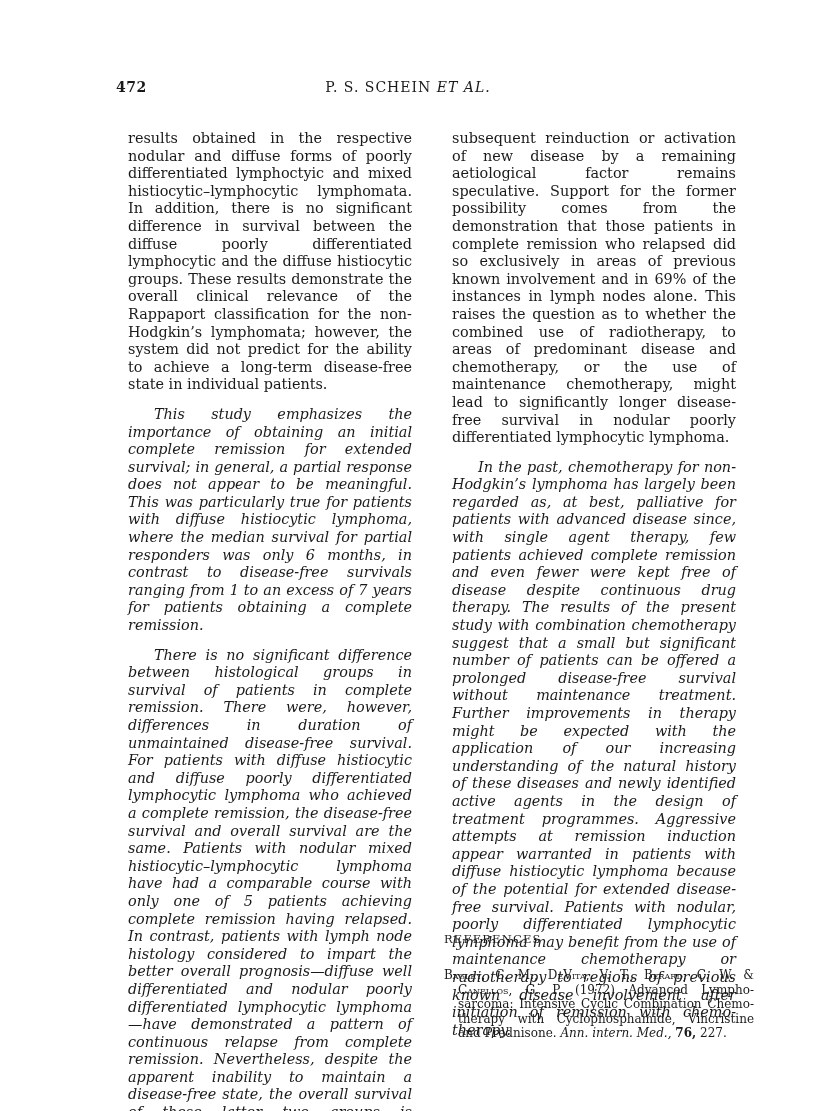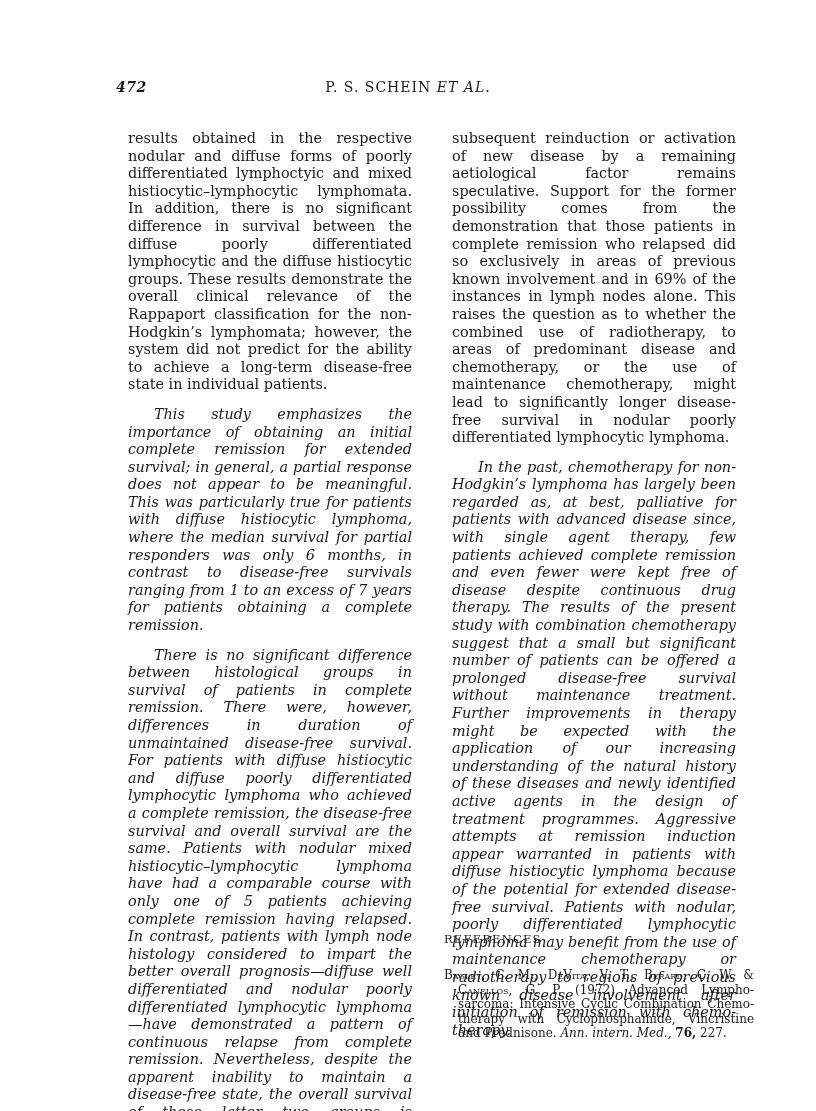--- a/index.html
+++ b/index.html
@@ -1,18 +1,18 @@
 <!DOCTYPE html>
 <html><head>
 <meta charset="utf-8">
 <style>
   html, body { margin: 0; padding: 0; background: #ffffff; }
   body { width: 816px; height: 1111px; position: relative; overflow: hidden;
          font-family: "DejaVu Serif", "Liberation Serif", serif; color: #1a1a1a; }
-  .page-number { position: absolute; left: 116px; top: 79px; font-size: 14px; font-weight: bold; letter-spacing: 0.5px; font-style: italic; }
+  .page-number { position: absolute; left: 116px; top: 79px; font-size: 14px; font-weight: bold; letter-spacing: 0.5px; }
   .running-head { position: absolute; left: 0; width: 816px; top: 79px; text-align: center; font-size: 14px; letter-spacing: 1px; }
   .running-head .etal { font-style: italic; }
   .col { position: absolute; top: 118px; width: 308px; font-size: 14.4px; line-height: 17.6px; text-align: justify; }
   .col-left { left: 116px; }
   .col-right { left: 440px; }
   .col p { margin: 12px; hyphens: manual; }
   .col p.indent { text-indent: 26px; font-style: italic; }
   .refs-heading { position: absolute; left: 444px; top: 932px; width: 308px; text-align: left; font-size: 11.5px; letter-spacing: 1.2px; }
   .ref { position: absolute; left: 444px; top: 956px; width: 310px; font-size: 12px; line-height: 14.6px; text-align: justify; padding-left: 14px; text-indent: -14px; box-sizing: border-box; margin-top: 12px; }
   .ref .sc { font-variant: small-caps; }

